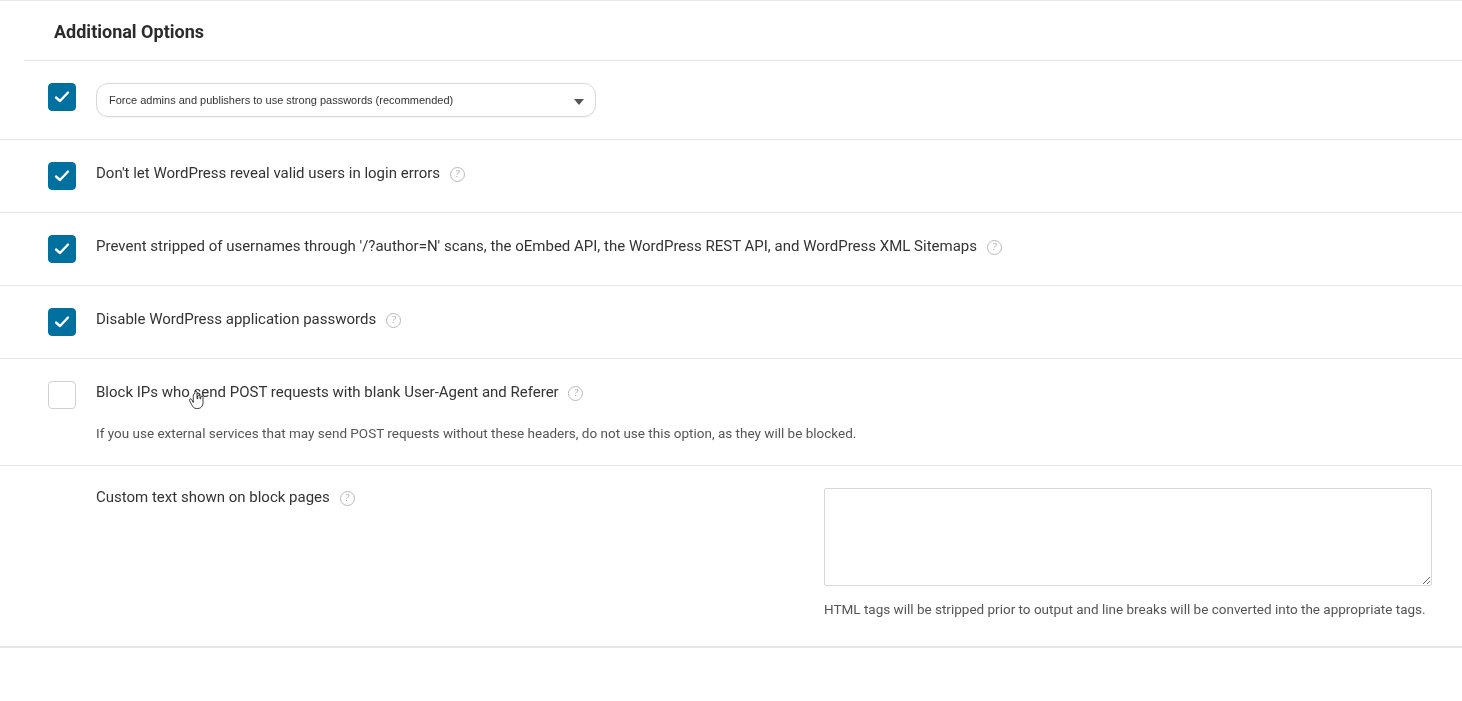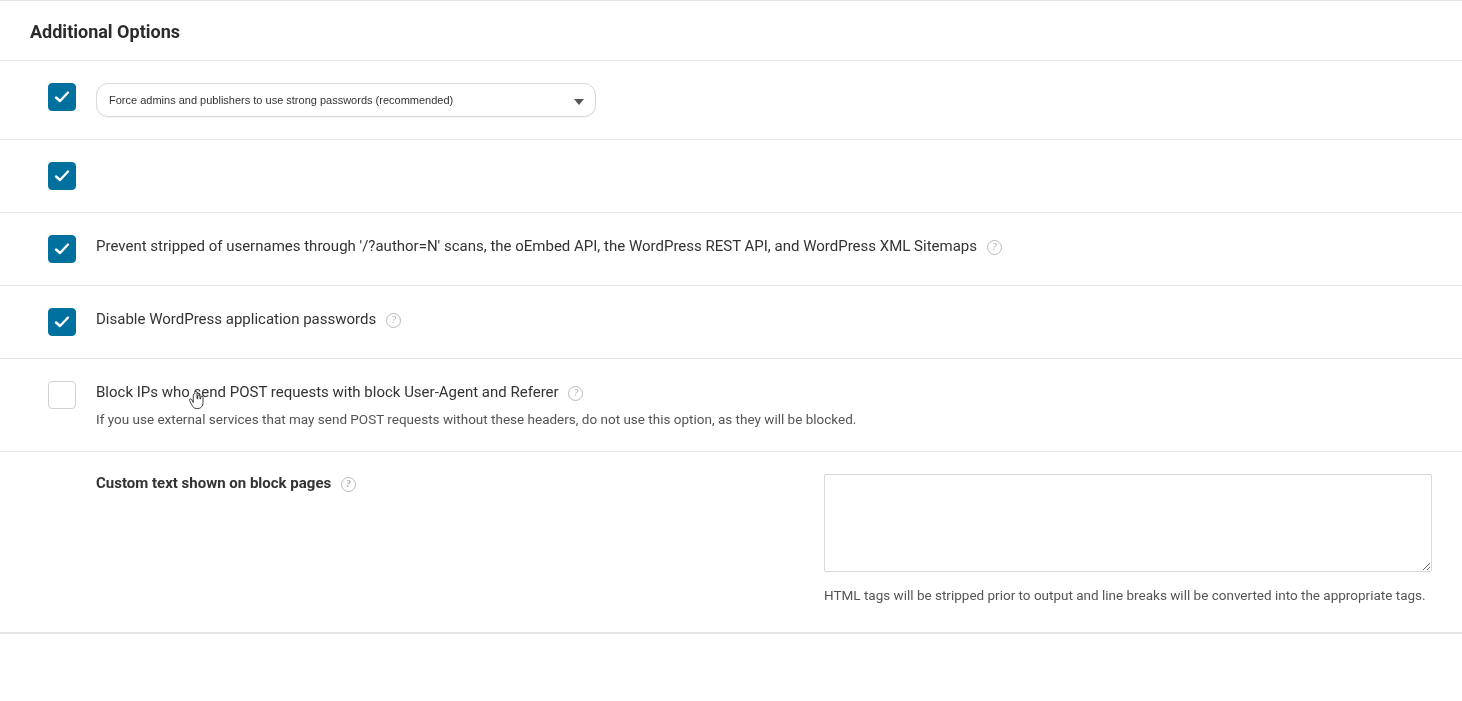--- a/index.html
+++ b/index.html
@@ -12,20 +12,21 @@
     font-size: 15px;
   }
   .panel {
     width: 1462px;
     border-top: 1px solid #e6e6e6;
     border-bottom: 1px solid #e6e6e6;
   }
   .section-header {
     padding: 20px 30px 18px 30px;
     border-bottom: 1px solid #e6e6e6;
+    margin-left: 24px;
   }
   .section-header h3 {
     margin: 0;
     font-size: 18px;
     font-weight: 700;
     color: #2b2b2b;
   }
   .row {
     display: flex;
     align-items: flex-start;
@@ -44,21 +45,21 @@
   }
   .label-col .label-main {
     font-size: 15px;
     color: #333;
     line-height: 1.5;
     display: inline;
   }
   .label-col .sub {
     font-size: 13.5px;
     color: #555;
-    margin-top: 6px;
+    margin-top: 20px;
     line-height: 1.45;
   }
   .right-col {
     flex: 0 0 auto;
   }
 
   
   .cbx {
     width: 28px;
     height: 28px;
@@ -137,21 +138,20 @@
     align-items: flex-start;
     padding: 22px 30px 26px 30px;
     border-bottom: 1px solid #e6e6e6;
   }
   .ta-label {
     width: 66px;
     flex: 0 0 66px;
   }
   .ta-caption {
     flex: 1 1 auto;
-    font-weight: bold;
   }
   .ta-right {
     flex: 0 0 624px;
     padding-left: 16px;
   }
   .ta-right textarea {
     width: 100%;
     height: 98px;
     border: 1px solid #d8d8d8;
     border-radius: 2px;
@@ -209,20 +209,24 @@
   </div>
 
   <div class="row">
     <div class="check-col">
       <span class="cbx checked">
         <svg viewBox="0 0 16 16">
             <path d="M2 8.5 L6 12 L14 3.5" stroke="#fff" stroke-width="2.4" fill="none" stroke-linecap="round" stroke-linejoin="round"></path>
           </svg>
       </span>
     </div>
+    <div class="label-col">
+      <span class="label-main">Don't let WordPress reveal valid users in login errors</span>
+      <span class="help"></span>
+    </div>
   </div>
 
 
   <div class="row">
     <div class="check-col">
       <span class="cbx checked">
         <svg viewBox="0 0 16 16">
             <path d="M2 8.5 L6 12 L14 3.5" stroke="#fff" stroke-width="2.4" fill="none" stroke-linecap="round" stroke-linejoin="round"></path>
           </svg>
       </span>
@@ -247,21 +251,21 @@
     </div>
   </div>
 
   <div class="row">
     <div class="check-col">
       <span class="cbx">
         
       </span>
     </div>
     <div class="label-col">
-      <span class="label-main">Block IPs who send POST requests with block User-Agent and Referer</span>
+      <span class="label-main">Block IPs who send POST requests with blank User-Agent and Referer</span>
       <span class="help"></span>
       <div class="sub">If you use external services that may send POST requests without these headers, do not use this option, as they will be blocked.</div>
     </div>
   </div>
 
   <div class="ta-row">
     <div class="ta-label"></div>
     <div class="ta-caption">
       <span class="label-main">Custom text shown on block pages</span>
       <span class="help"></span>

